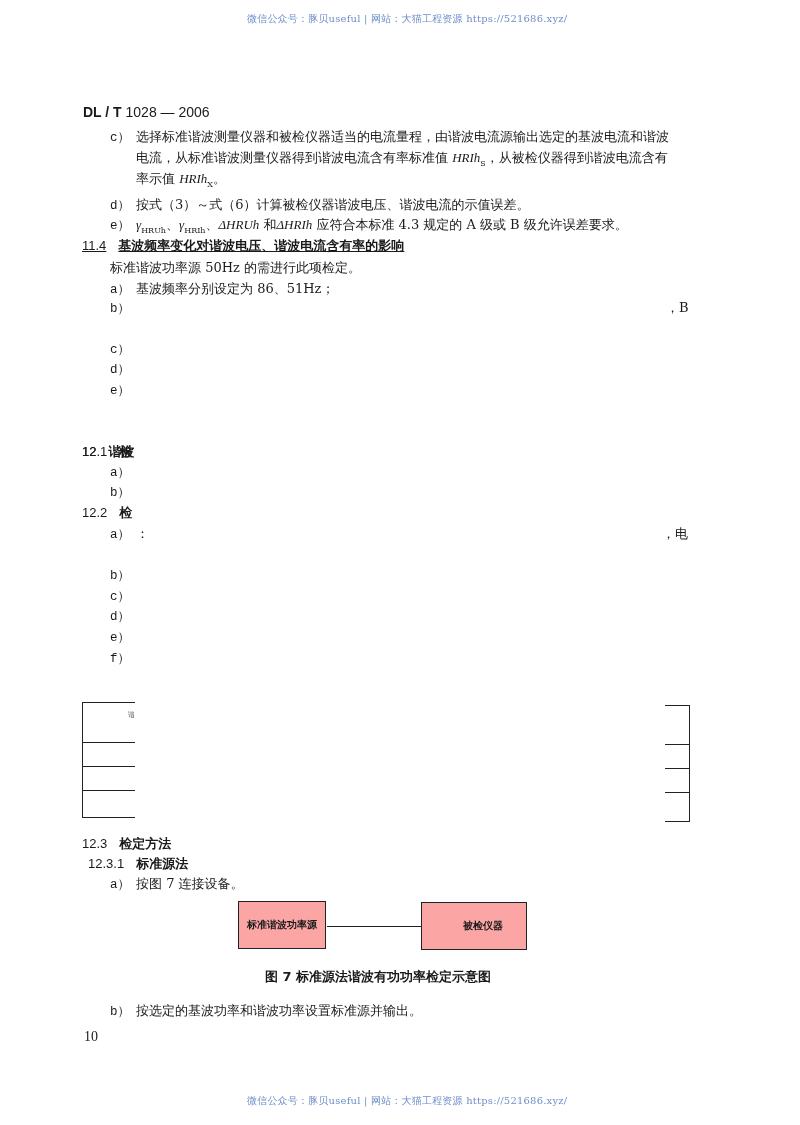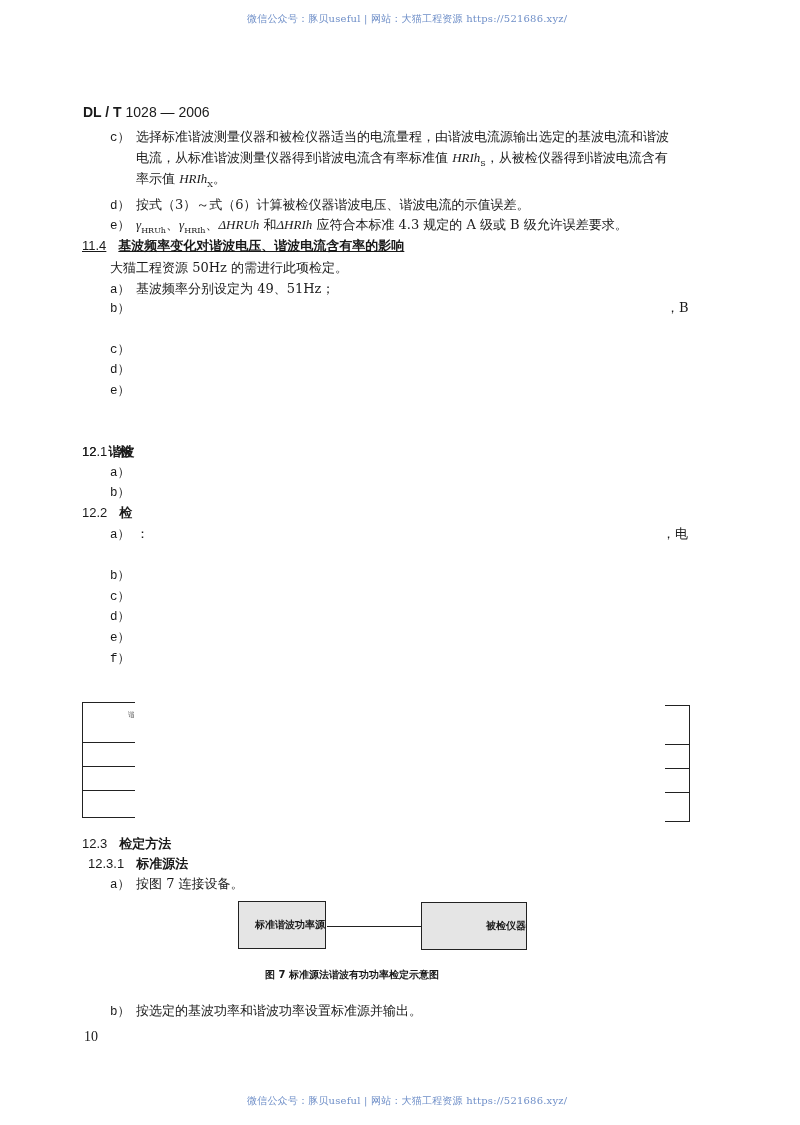--- a/index.html
+++ b/index.html
@@ -18,27 +18,27 @@
       font-size: 14px; font-weight: bold;
     }
     .doc-code .num { font-weight: normal; }
     .body-text { font-size: 13px; line-height: 20px; }
     .heading { font-family: "DejaVu Sans", "Liberation Sans", sans-serif; font-size: 13px; font-weight: bold; }
     .heading .num { font-family: "Liberation Sans", "DejaVu Sans", sans-serif; font-weight: normal; margin-right: 12px; }
     .label { font-family: "Liberation Mono", "DejaVu Sans Mono", monospace; font-size: 12.5px; display: inline-block; width: 26px; }
     .ital { font-style: italic; font-family: "Liberation Serif", "DejaVu Serif", serif; }
     sub { font-size: 8px; }
     .box {
-      position: absolute; border: 1.5px solid #222; background: #e5e5e5;
-      display: flex; align-items: center; justify-content: flex-end;
+      position: absolute; border: 1.5px solid #222; background: #fca5a5;
+      display: flex; align-items: center; justify-content: center;
       font-family: "DejaVu Sans", "Liberation Sans", sans-serif; font-size: 10px; font-weight: bold;
     }
     .hline { position: absolute; height: 0; border-top: 1.5px solid #222; }
     .vline { position: absolute; width: 0; border-left: 1.5px solid #222; }
-    .caption { font-family: "DejaVu Sans", "Liberation Sans", sans-serif; font-size: 10px; font-weight: bold; }
+    .caption { font-family: "DejaVu Sans", "Liberation Sans", sans-serif; font-size: 13px; font-weight: bold; }
     .page-num { font-family: "Liberation Serif", "DejaVu Serif", serif; font-size: 14px; }
   </style>
 </head>
 <body>
 
 <div class="abs watermark" style="left:247px; top:12px;">微信公众号：豚贝useful | 网站：大猫工程资源 https://521686.xyz/</div>
 
 <div class="abs doc-code" style="left:83px; top:104px;">
   <span>DL / T</span>
   <span class="num">1028 — 2006</span>
@@ -58,24 +58,24 @@
   <span class="label">d）</span><span>按式（3）～式（6）计算被检仪器谐波电压、谐波电流的示值误差。</span>
 </div>
 
 <div class="abs body-text" style="left:110px; top:215px;">
   <span class="label">e）</span><span class="ital">γ</span><sub>HRUh</sub><span>、</span><span class="ital">γ</span><sub>HRIh</sub><span>、</span><span class="ital">ΔHRUh</span><span> 和</span><span class="ital">ΔHRIh</span><span> 应符合本标准 4.3 规定的 A 级或 B 级允许误差要求。</span>
 </div>
 
 <div class="abs heading" style="left:82px; top:237px;text-decoration:underline;">
   <span class="num">11.4</span><span>基波频率变化对谐波电压、谐波电流含有率的影响</span>
 </div>
-<div class="abs body-text" style="left:110px; top:258px;">大猫工程资源 50Hz 的需进行此项检定。</div>
+<div class="abs body-text" style="left:110px; top:258px;">标准谐波功率源 50Hz 的需进行此项检定。</div>
 
 <div class="abs body-text" style="left:110px; top:279px;">
-  <span class="label">a）</span><span>基波频率分别设定为 49、51Hz；</span>
+  <span class="label">a）</span><span>基波频率分别设定为 86、51Hz；</span>
 </div>
 <div class="abs body-text" style="left:110px; top:298px;">
   <span class="label">b）</span>
 </div>
 <div class="abs body-text" style="left:666px; top:298px;">，B</div>
 <div class="abs body-text" style="left:110px; top:339px;">
   <span class="label">c）</span>
 </div>
 <div class="abs body-text" style="left:110px; top:359px;">
   <span class="label">d）</span>

